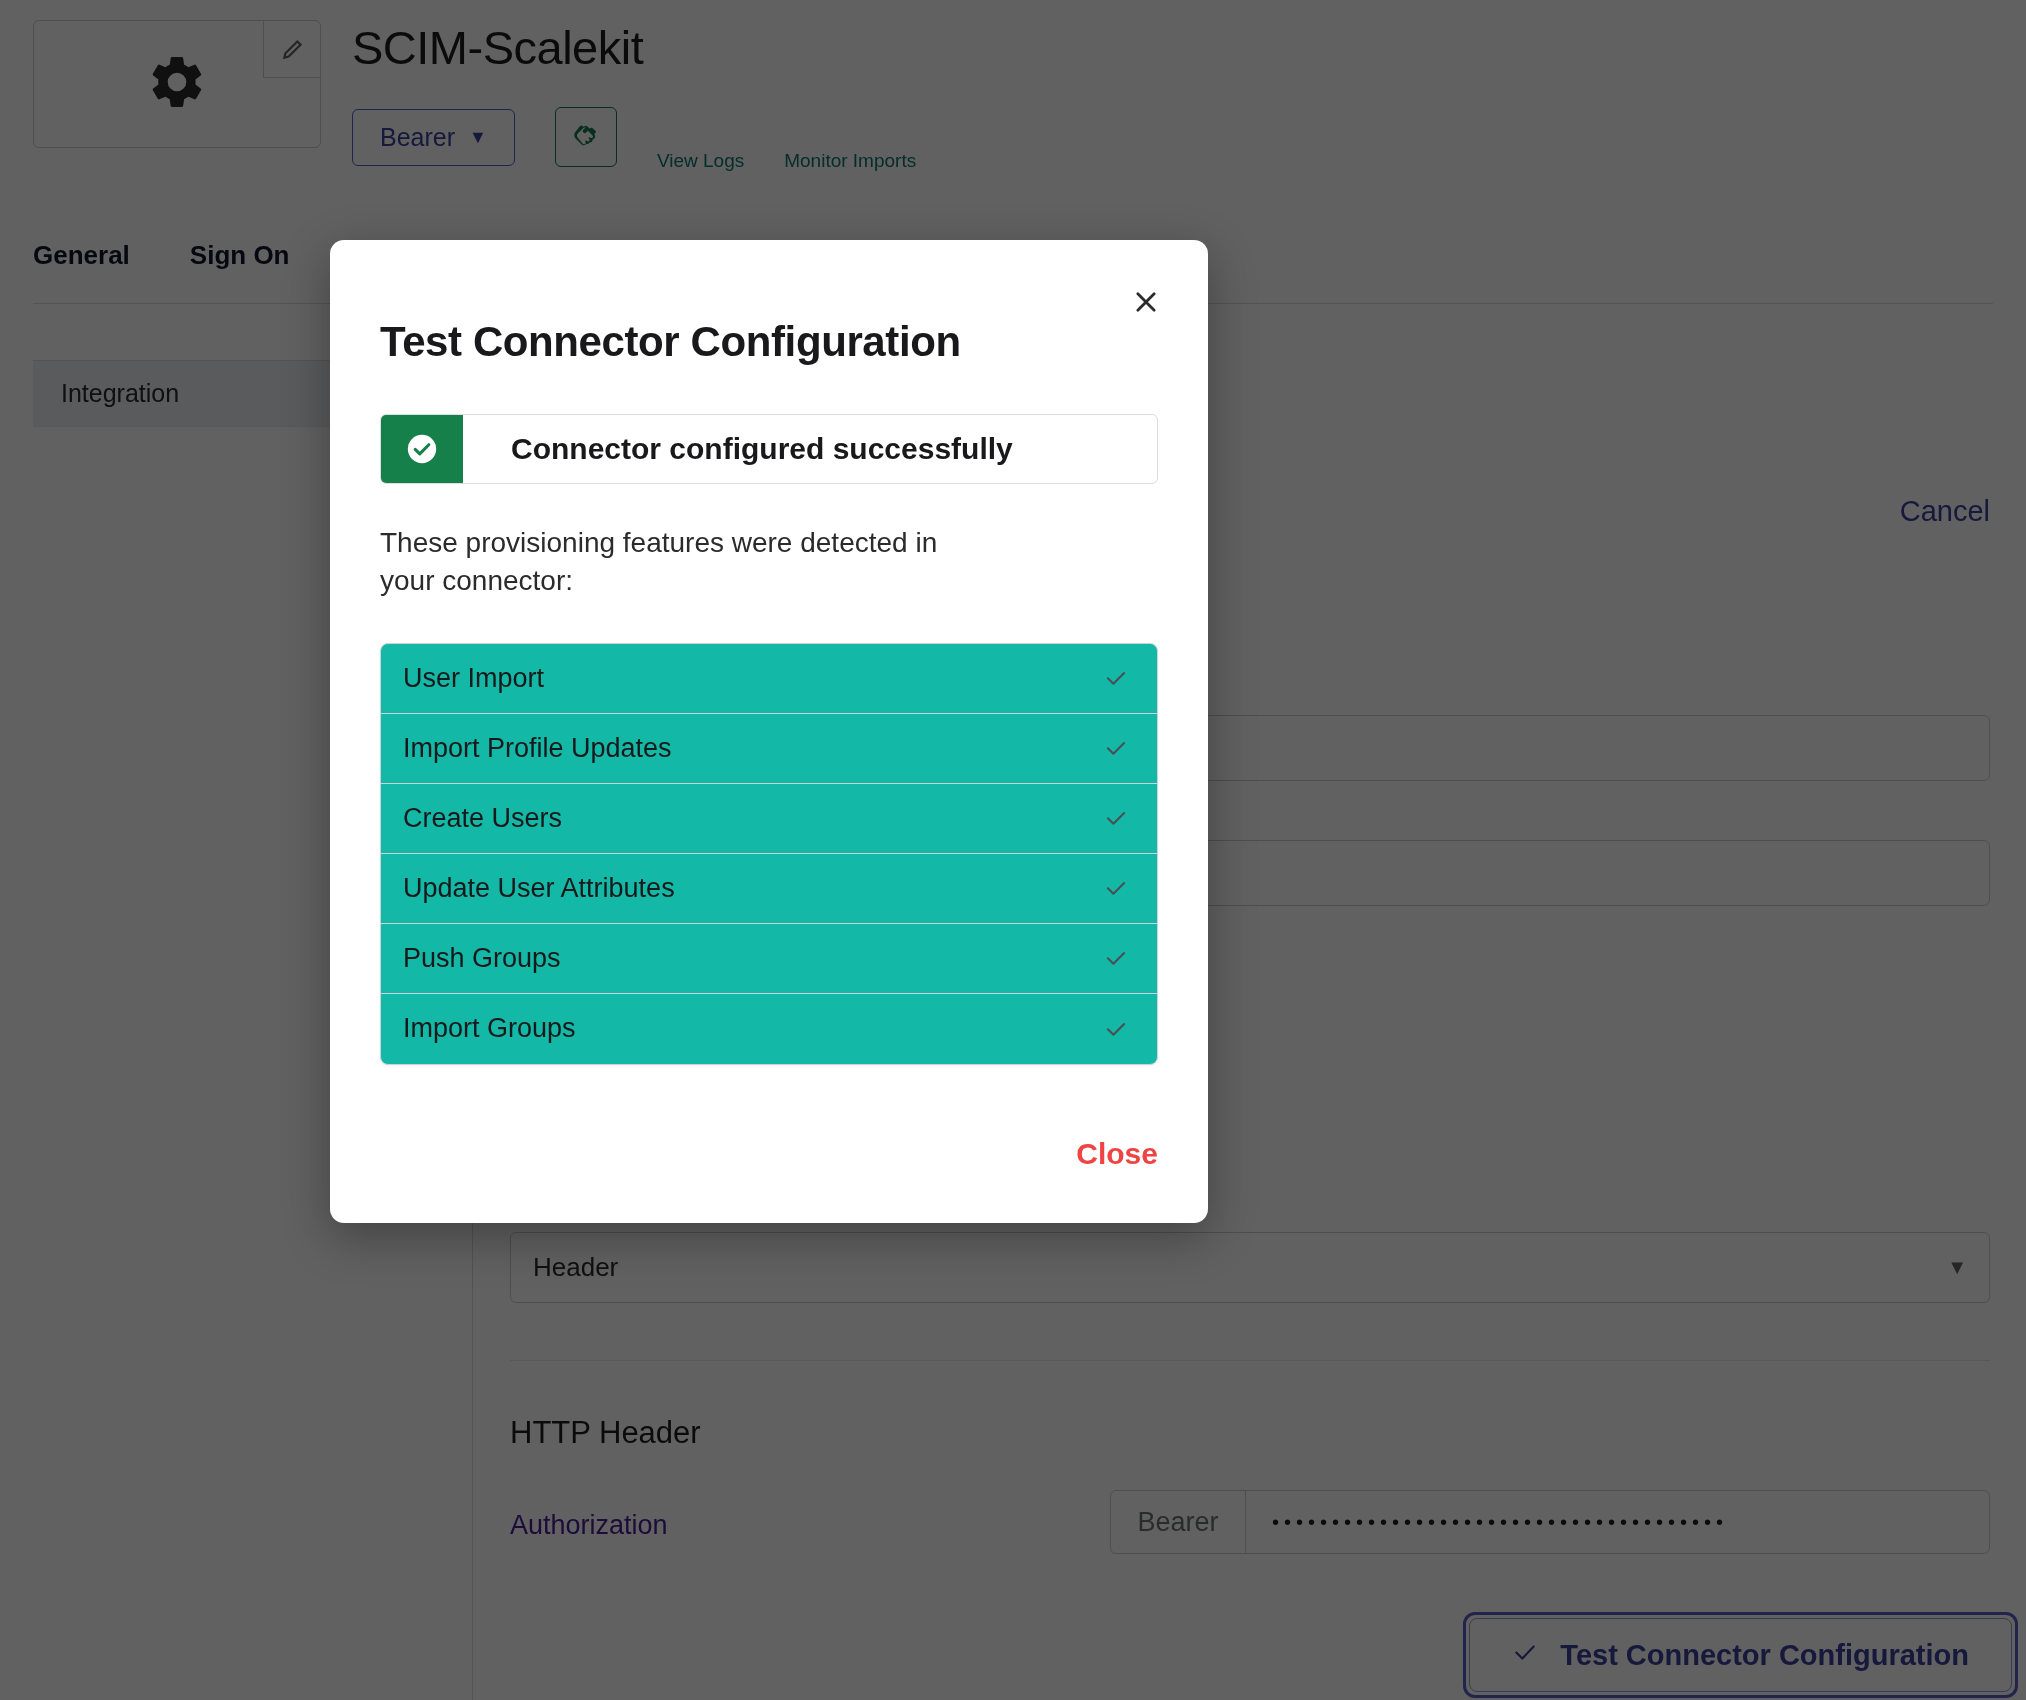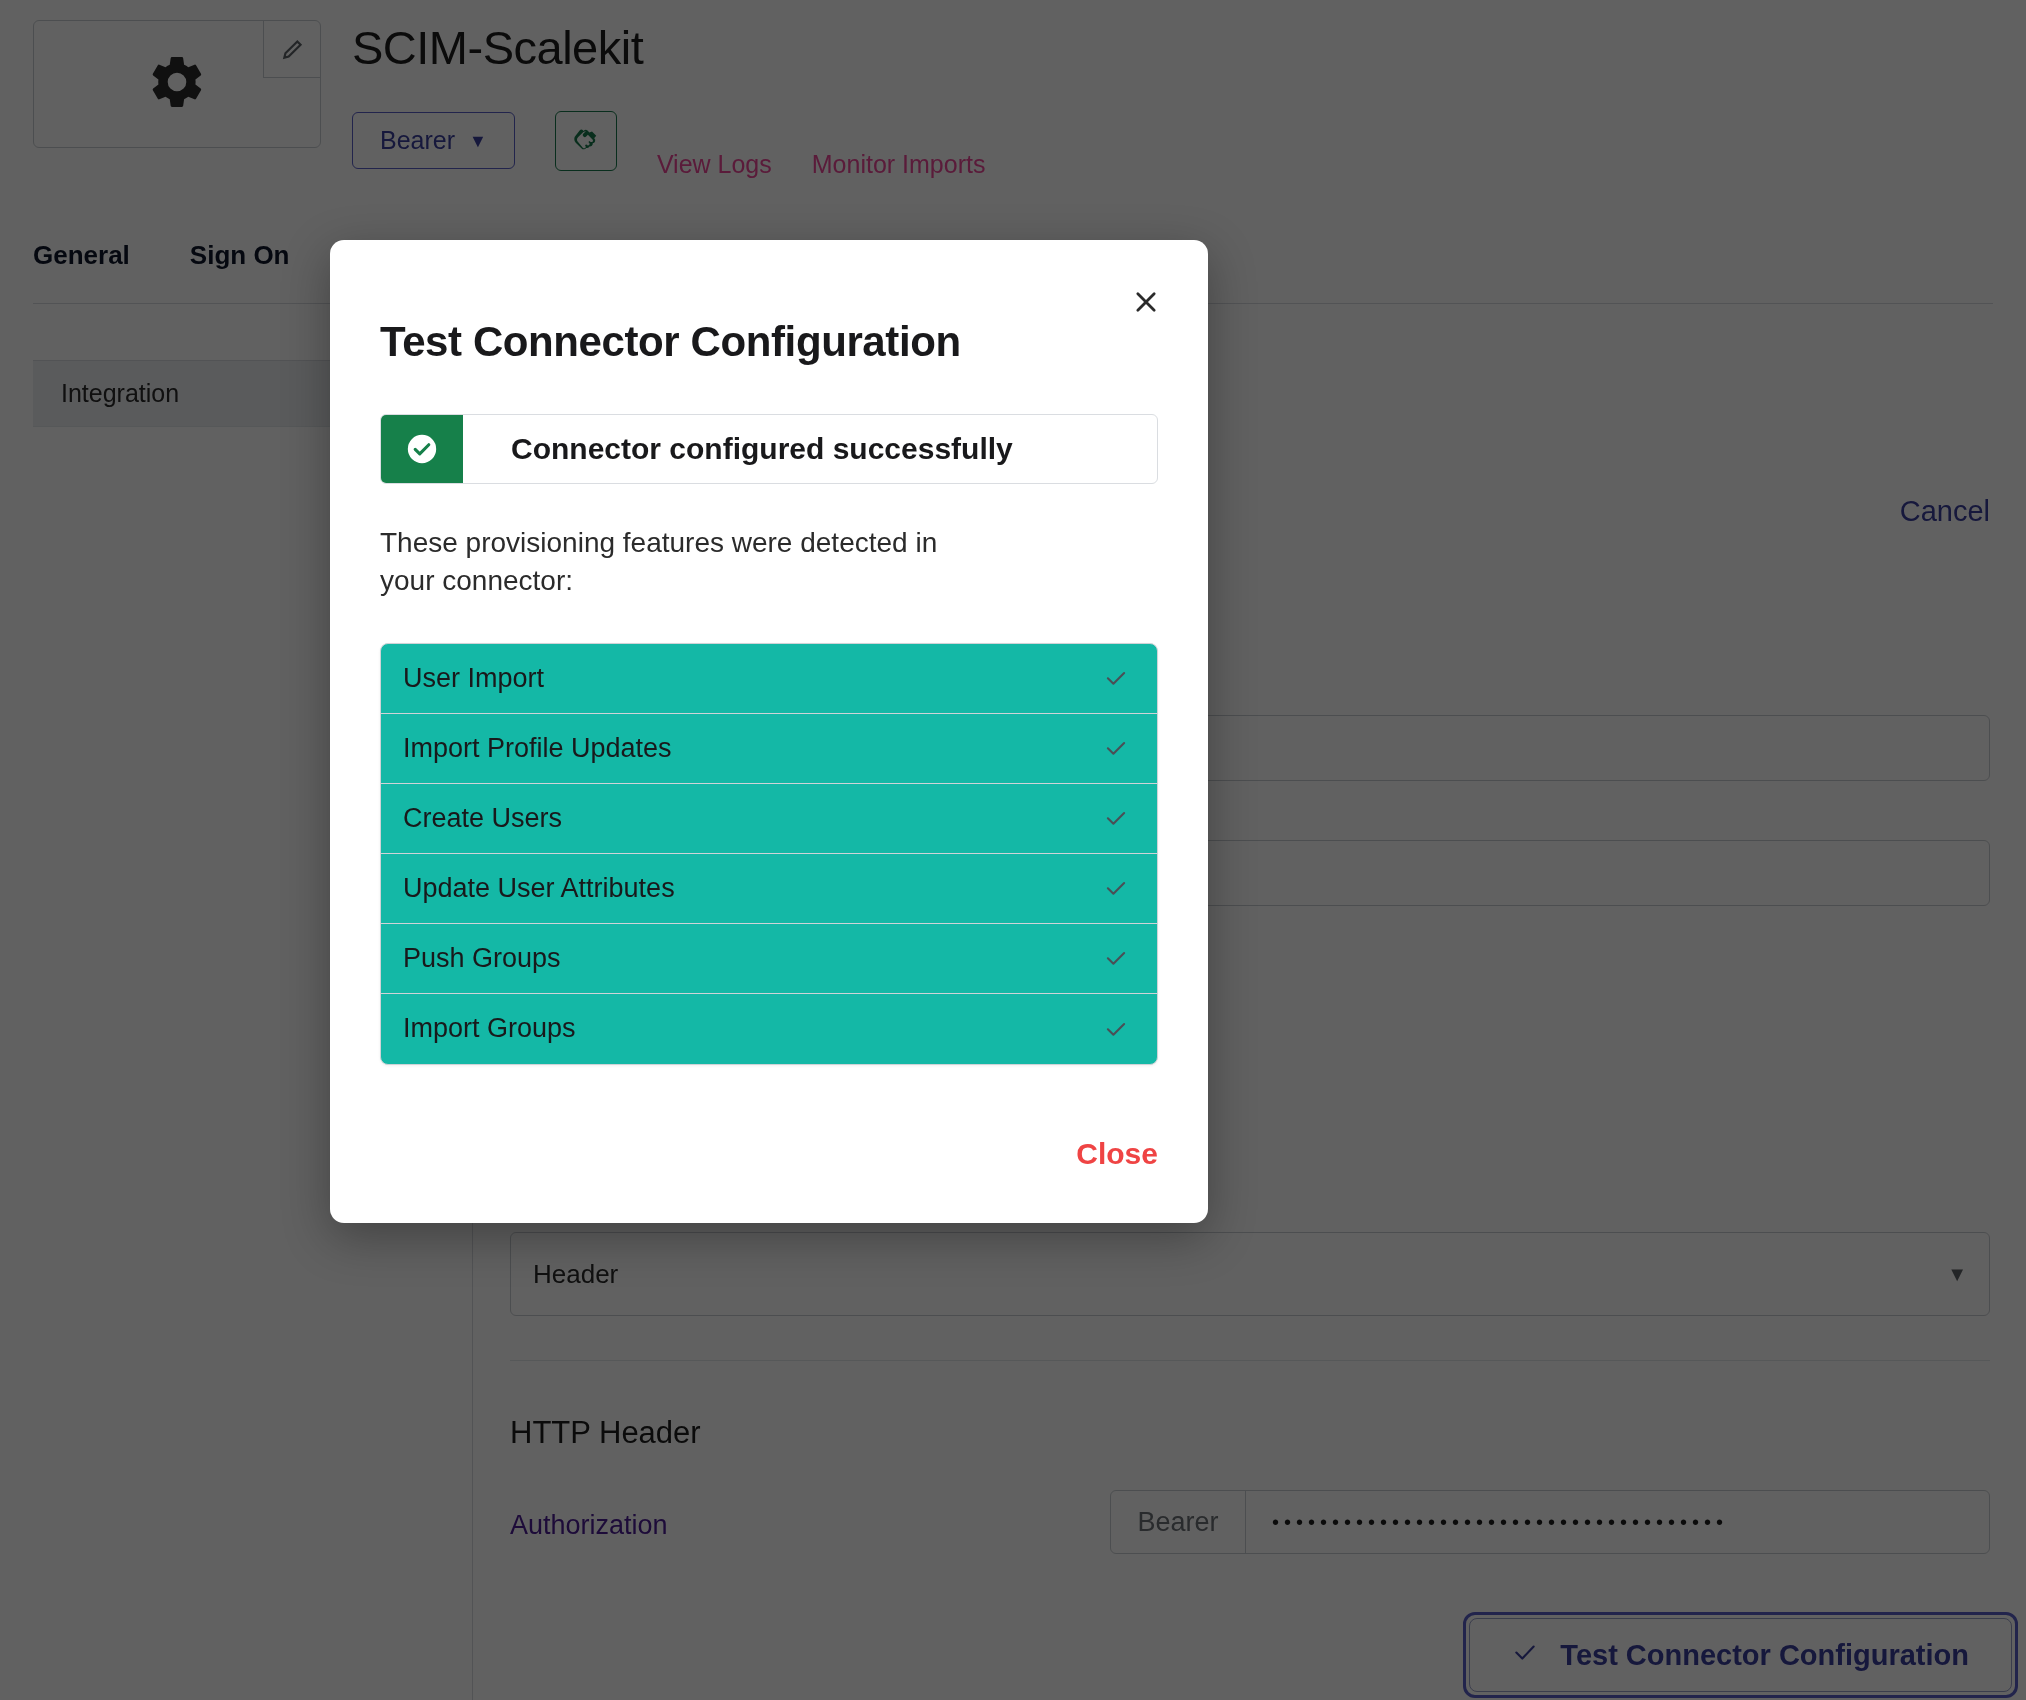--- a/index.html
+++ b/index.html
@@ -80,22 +80,22 @@
     margin-left: 40px;
     border: 1px solid #1a7a4c;
     border-radius: 6px;
     width: 62px; height: 60px;
     display: flex; align-items: center; justify-content: center;
     background: #fff;
     cursor: pointer;
   }
   .header-link {
     margin-left: 40px;
-    color: #ec4899;
-    font-size: 25px;
+    color: #0f766e;
+    font-size: 19px;
     text-decoration: none;
     cursor: pointer;
     margin-top: 48px;
   }
 
   
   .tabs {
     position: absolute;
     left: 33px; top: 240px;
     display: flex; gap: 60px;
@@ -155,21 +155,21 @@
   .checklist {
     position: absolute;
     left: 510px; top: 955px;
     font-size: 26px;
     color: #2b2b2b;
     line-height: 48px;
   }
   .select-input {
     border: 1px solid #c9cdd2;
     border-radius: 6px;
-    height: 84px;
+    height: 71px;
     display: flex; align-items: center; justify-content: space-between;
     padding: 0 22px;
     font-size: 26px;
     color: #2b2b2b;
     background: #fff;
   }
   .hr-thin {
     position: absolute;
     left: 510px; right: 36px; top: 1360px;
     height: 1px; background: #e3e6e9;

